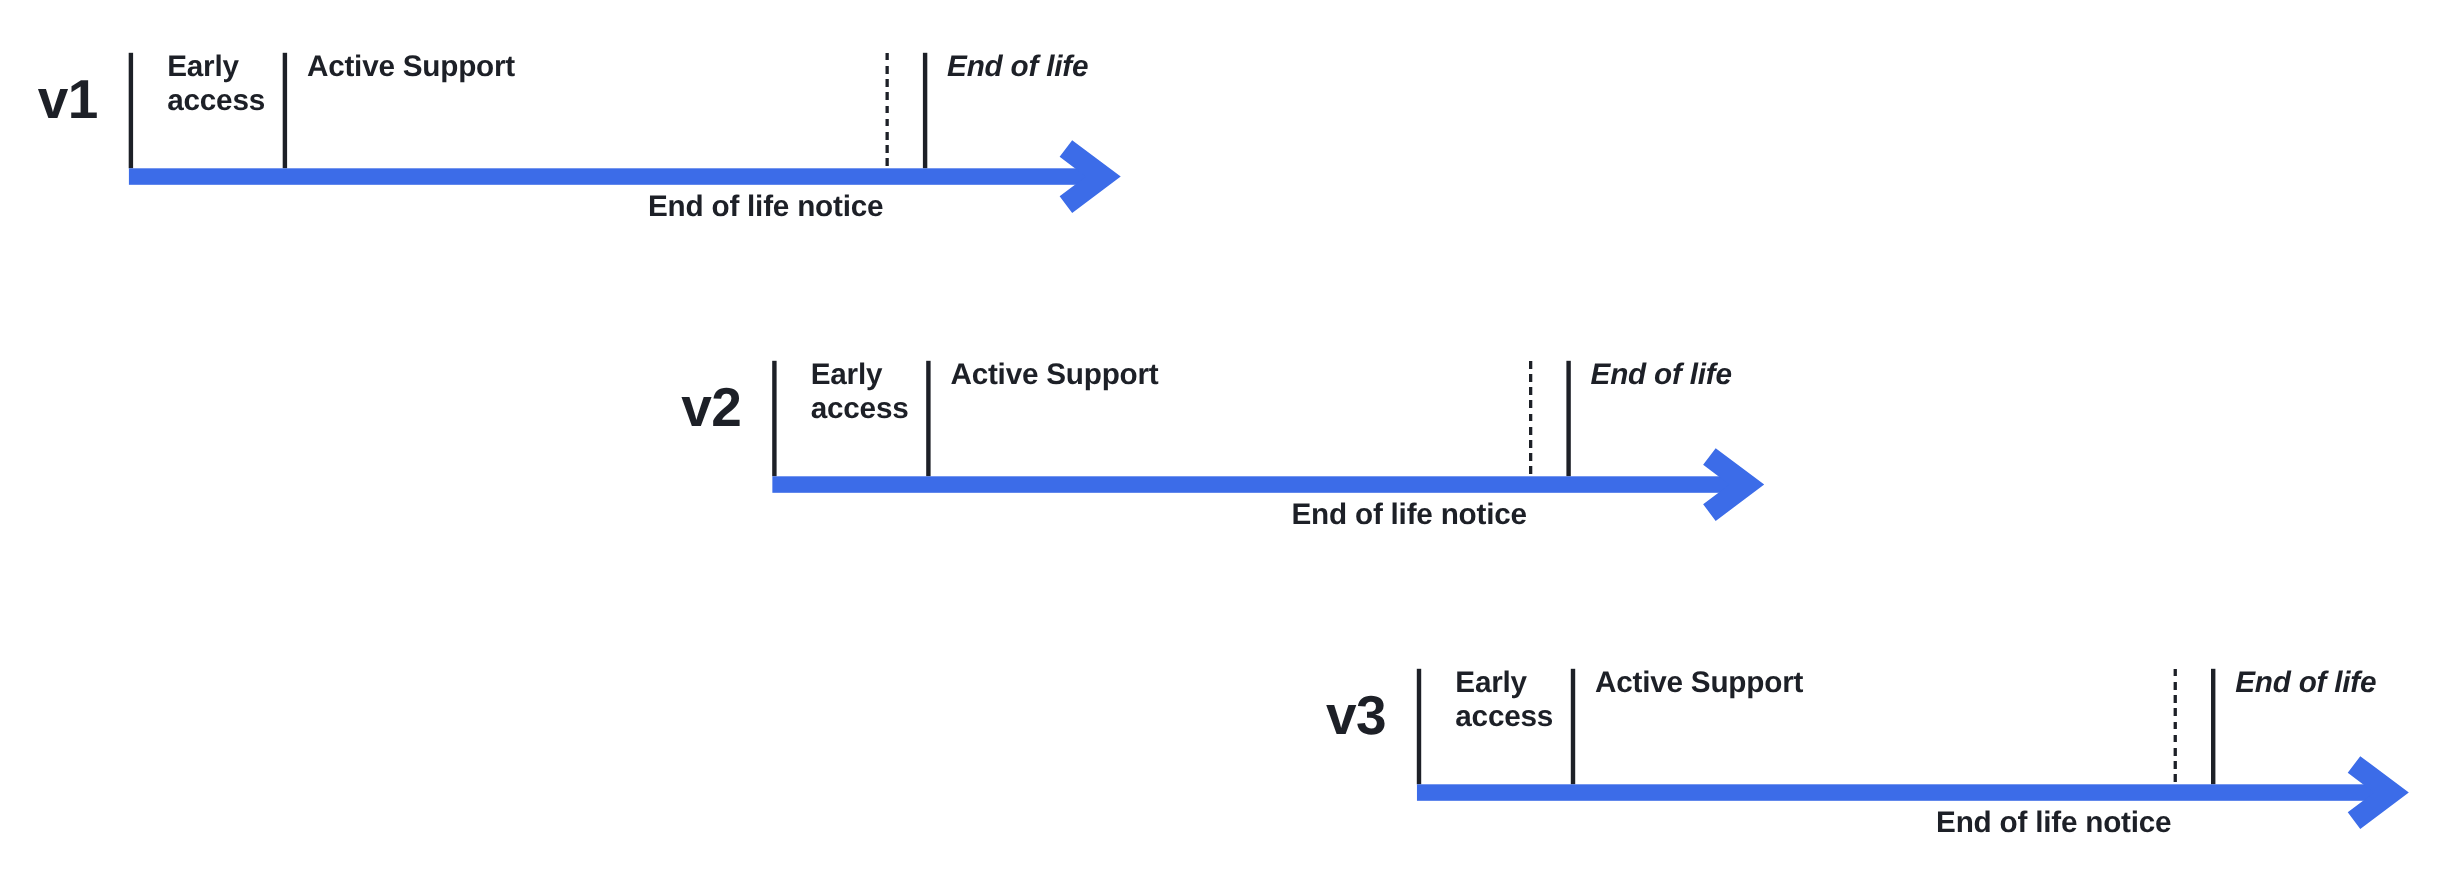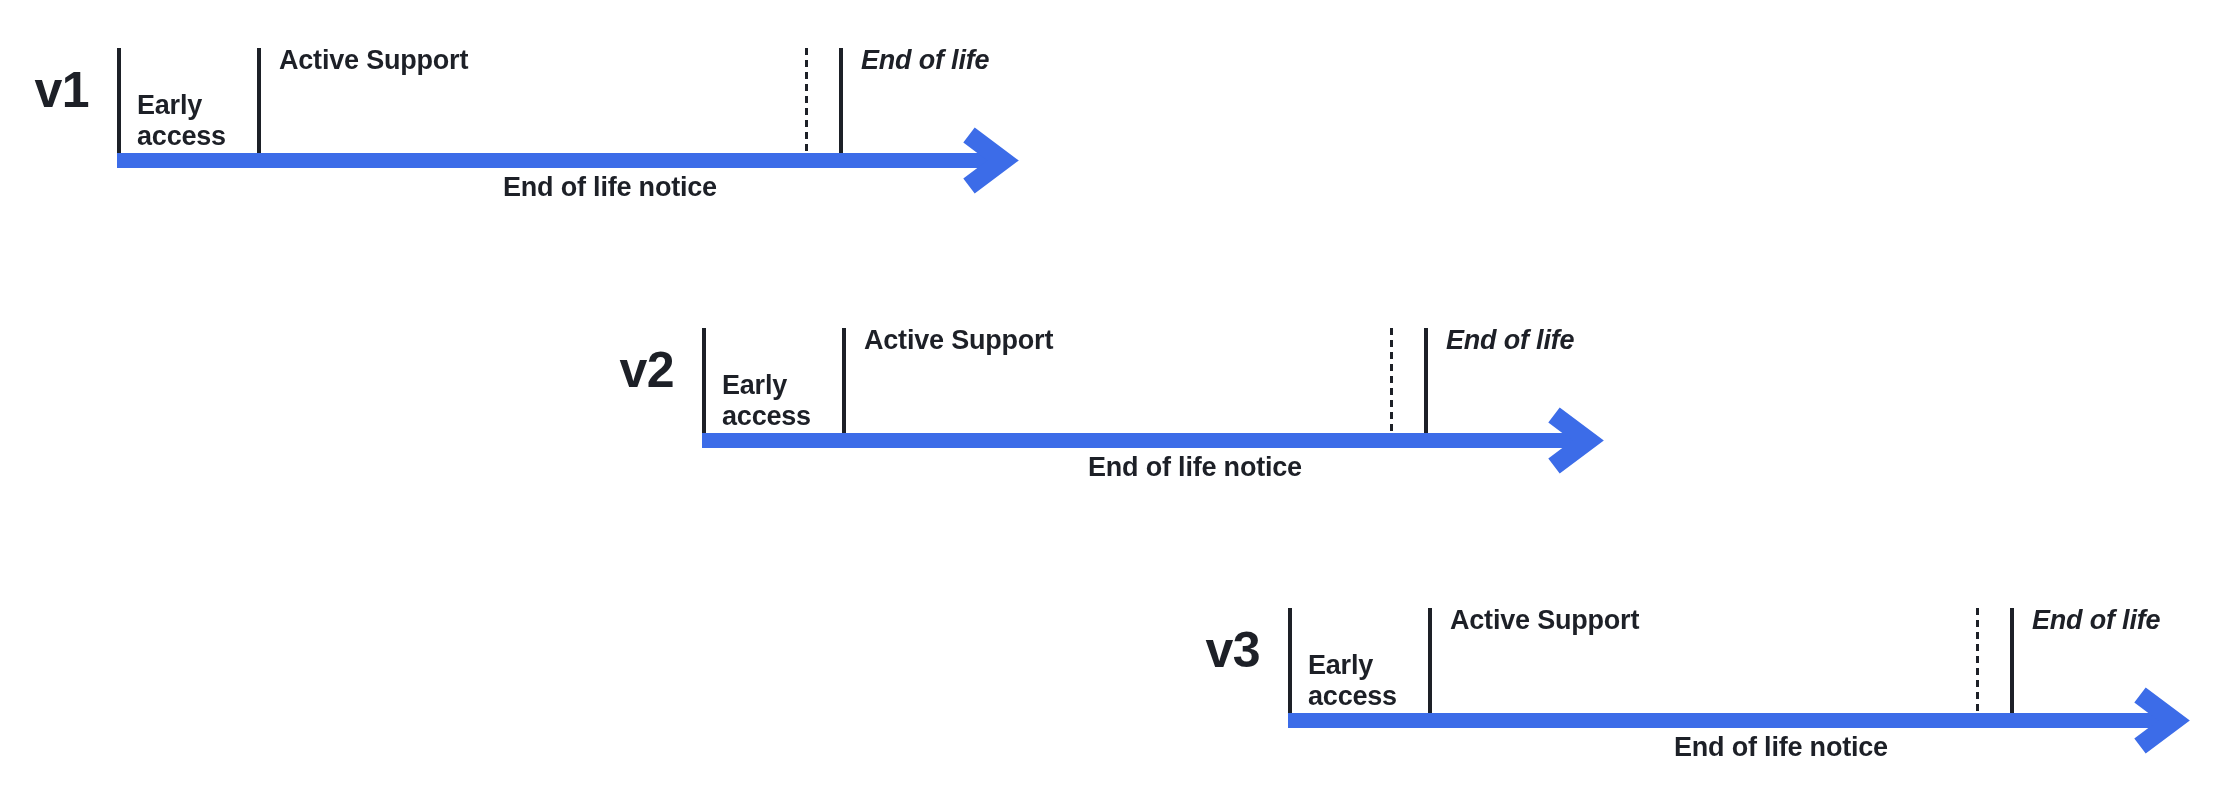--- a/index.html
+++ b/index.html
@@ -32,24 +32,24 @@
   .dashed{
     position:absolute;top:0;left:688px;width:3px;height:105px;
     background:repeating-linear-gradient(180deg,#1d2027 0 7px,transparent 7px 12px);
   }
   .lbl{
     position:absolute;
     font-size:27px;line-height:31px;font-weight:700;
     letter-spacing:-0.2px;
     white-space:nowrap;
   }
-  .lbl.early{left:20px;top:-3px;width:120px;white-space:normal;margin-top:45px;}
+  .lbl.early{left:35px;top:-3px;width:120px;white-space:normal;}
   .lbl.active{left:162px;top:-3px;}
   .lbl.eol{left:744px;top:-3px;font-style:italic;}
-  .lbl.notice{left:386px;top:124px;width:300px;}
+  .lbl.notice{left:386px;top:124px;width:300px;text-align:right;}
   .arrow-svg{position:absolute;left:0;top:77px;width:910px;height:74px;display:block;}
 </style>
 </head>
 <body>
 
 <div id="canvas">
 
   <div class="timeline t1">
     <div class="vlabel">v1</div>
     <div class="tick start"></div>

